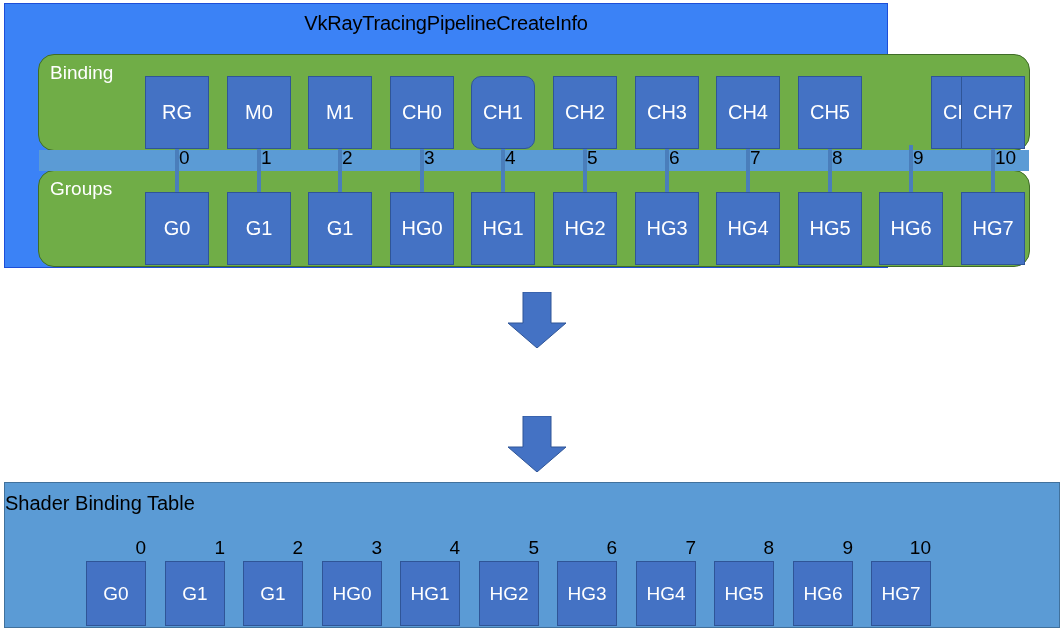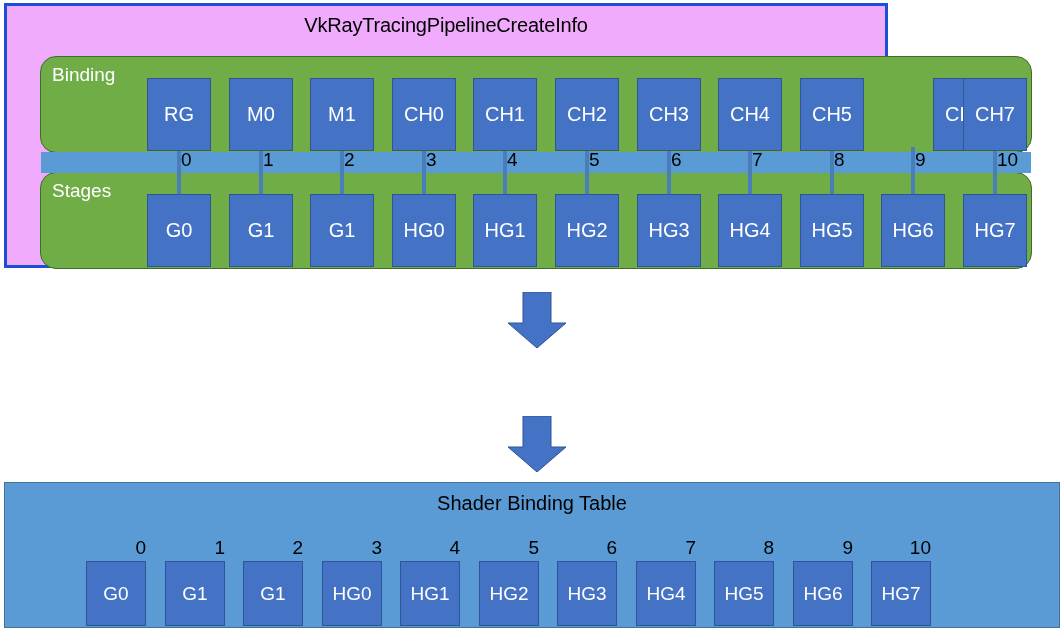--- a/index.html
+++ b/index.html
@@ -23,22 +23,22 @@
     height: 630px;
   }
 
   
   #createinfo-panel {
     position: absolute;
     left: 4px;
     top: 3px;
     width: 884px;
     height: 265px;
-    background: #f0abfc;
-    border: 3px solid #1d4ed8;
+    background: #3b82f6;
+    border: 1px solid #1d4ed8;
     box-sizing: border-box;
   }
   #createinfo-title {
     position: absolute;
     left: 0; top: 8px;
     width: 100%;
     text-align: center;
     font-size: 20px;
     color: #000000;
     letter-spacing: -0.2px;
@@ -157,21 +157,20 @@
     width: 1056px;
     height: 146px;
     background: #5B9BD5;
     border: 1px solid #41719C;
     box-sizing: border-box;
   }
   #sbt-title {
     position: absolute;
     left: 0; top: 9px;
     width: 100%;
-    text-align: center;
     font-size: 20px;
     color: #000000;
   }
   .sbt-index {
     position: absolute;
     top: 54px;
     font-size: 19px;
     color: #000000;
     text-align: right;
     white-space: nowrap;
@@ -197,21 +196,21 @@
 <div class="canvas">
 
   <div id="createinfo-panel">
     <div id="createinfo-title">VkRayTracingPipelineCreateInfo</div>
 
     <div id="stages-panel" class="green-panel">
       <div class="panel-label">Binding</div>
     </div>
 
     <div id="groups-panel" class="green-panel">
-      <div class="panel-label">Stages</div>
+      <div class="panel-label">Groups</div>
     </div>
 
     <div id="index-band">
         <div class="band-index" style="left: 140px;">0</div>
         <div class="band-index" style="left: 222px;">1</div>
         <div class="band-index" style="left: 303px;">2</div>
         <div class="band-index" style="left: 385px;">3</div>
         <div class="band-index" style="left: 466px;">4</div>
         <div class="band-index" style="left: 548px;">5</div>
         <div class="band-index" style="left: 630px;">6</div>
@@ -228,21 +227,21 @@
         <div class="connector" style="left: 252px;"></div>
         <div class="shader-box stage-box" style="left: 222px;">M0</div>
         <div class="shader-box group-box" style="left: 222px;">G1</div>
         <div class="connector" style="left: 333px;"></div>
         <div class="shader-box stage-box" style="left: 303px;">M1</div>
         <div class="shader-box group-box" style="left: 303px;">G1</div>
         <div class="connector" style="left: 415px;"></div>
         <div class="shader-box stage-box" style="left: 385px;">CH0</div>
         <div class="shader-box group-box" style="left: 385px;">HG0</div>
         <div class="connector" style="left: 496px;"></div>
-        <div class="shader-box stage-box" style="left: 466px;">CH1</div>
+        <div class="shader-box stage-box" style="left: 466px; border-radius: 10px;">CH1</div>
         <div class="shader-box group-box" style="left: 466px;">HG1</div>
         <div class="connector" style="left: 578px;"></div>
         <div class="shader-box stage-box" style="left: 548px; text-align: center;">CH2</div>
         <div class="shader-box group-box" style="left: 548px;">HG2</div>
         <div class="connector" style="left: 660px;"></div>
         <div class="shader-box stage-box" style="left: 630px;">CH3</div>
         <div class="shader-box group-box" style="left: 630px;">HG3</div>
         <div class="connector" style="left: 741px;"></div>
         <div class="shader-box stage-box" style="left: 711px;">CH4</div>
         <div class="shader-box group-box" style="left: 711px;">HG4</div>

